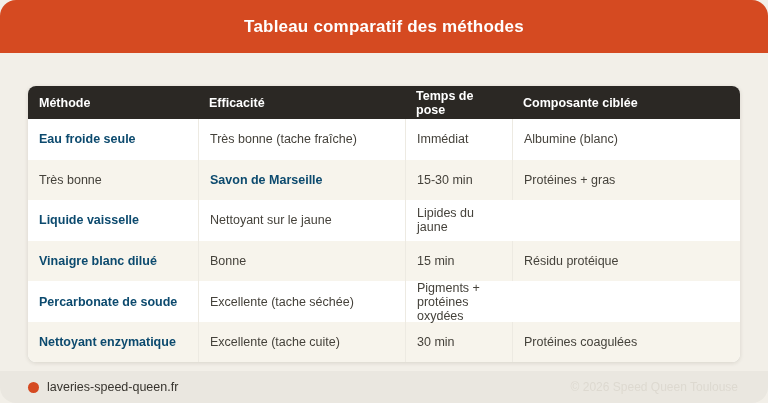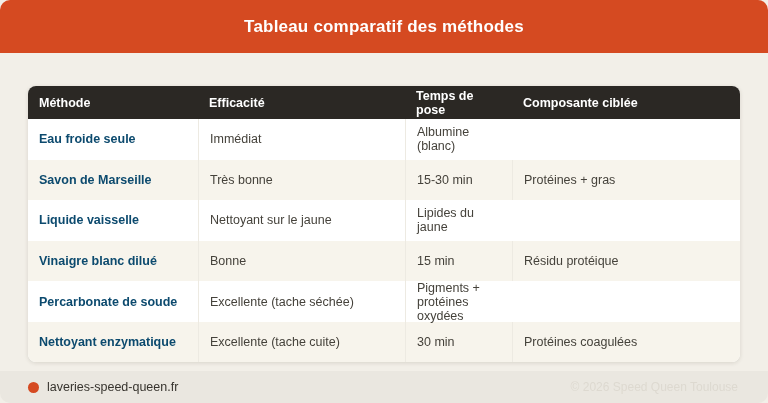--- a/index.html
+++ b/index.html
@@ -8,21 +8,21 @@
     font-family: "Liberation Sans", sans-serif;
     background: #f2efe8;
     overflow: hidden;
   }
   .page {
     width: 768px;
     height: 403px;
     display: flex;
     flex-direction: column;
     background: #f2efe8;
-    border-radius: 10px;
+    border-radius: 16px;
     overflow: hidden;
   }
   
   .banner {
     height: 53px;
     flex: 0 0 53px;
     background: #d54a21;
     display: flex;
     align-items: center;
     justify-content: center;
@@ -127,27 +127,28 @@
         <div class="t-cell">Méthode</div>
         <div class="t-cell">Efficacité</div>
         <div class="t-cell">Temps de pose</div>
         <div class="t-cell">Composante ciblée</div>
       </div>
 
       <div class="t-body">
 
         <div class="t-row">
           <div class="t-cell first">Eau froide seule</div>
+          <div class="t-cell">Très bonne (tache fraîche)</div>
           <div class="t-cell">Immédiat</div>
           <div class="t-cell">Albumine (blanc)</div>
         </div>
 
         <div class="t-row">
+          <div class="t-cell">Très bonne</div>
           <div class="t-cell first">Savon de Marseille</div>
-          <div class="t-cell">Très bonne</div>
           <div class="t-cell">15-30 min</div>
           <div class="t-cell">Protéines + gras</div>
         </div>
 
         <div class="t-row">
           <div class="t-cell first">Liquide vaisselle</div>
           <div class="t-cell">Nettoyant sur le jaune</div>
           <div class="t-cell">Lipides du jaune</div>
         </div>
 

